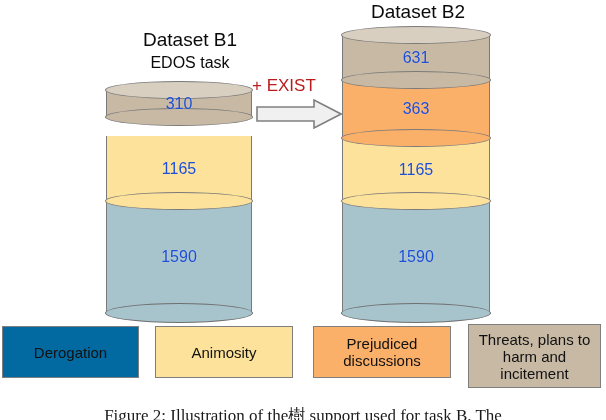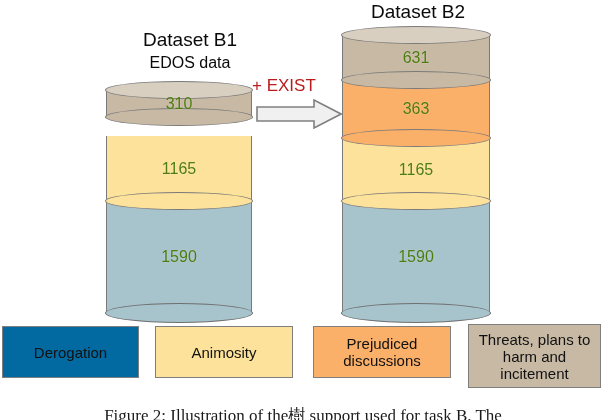--- a/index.html
+++ b/index.html
@@ -31,21 +31,21 @@
     position:absolute;left:-1px;right:-1px;bottom:-9px;height:18px;
     border:1px solid #7a7a7a;border-radius:50%;
     box-sizing:border-box;
   }
   .seg .cap{
     position:absolute;left:-1px;right:-1px;top:-9px;height:18px;
     border:1px solid #7a7a7a;border-radius:50%;box-sizing:border-box;
   }
   .seg .val{
     position:absolute;left:0;right:0;top:50%;transform:translateY(-50%);
-    text-align:center;font-size:16px;color:#4d7c0f;z-index:6;
+    text-align:center;font-size:16px;color:#1d4ed8;z-index:6;
     text-shadow:0 0 2px rgba(255,255,255,.35);
   }
   .cyl .bottomcurve{
     position:absolute;left:-1px;right:-1px;height:20px;
     border:1px solid #6f6f6f;border-radius:50%;box-sizing:border-box;
     z-index:4;
   }
 
   
   #exist-label{
@@ -69,21 +69,21 @@
     font-family:"Liberation Serif","DejaVu Serif",serif;
     font-size:17px;color:#1a1a1a;white-space:nowrap;overflow:hidden;
   }
 </style>
 </head>
 <body>
 
 <div class="stage">
 
   <div class="title" id="b1-title">Dataset B1</div>
-  <div class="title" id="b1-sub">EDOS data</div>
+  <div class="title" id="b1-sub">EDOS task</div>
 
   <div class="cyl" id="cyl-b1" style="left:106px;top:85px;width:146px;height:228px;">
 
     <div class="seg" style="top:5px;height:27px;z-index:5;">
       <div class="body" style="background:#c7b9a4;"></div>
       <div class="cap" style="background:#d8cfc0;z-index:2;"></div>
       <div class="lip" style="background:#c7b9a4;z-index:1;"></div>
       <div class="val">310</div>
     </div>
 

